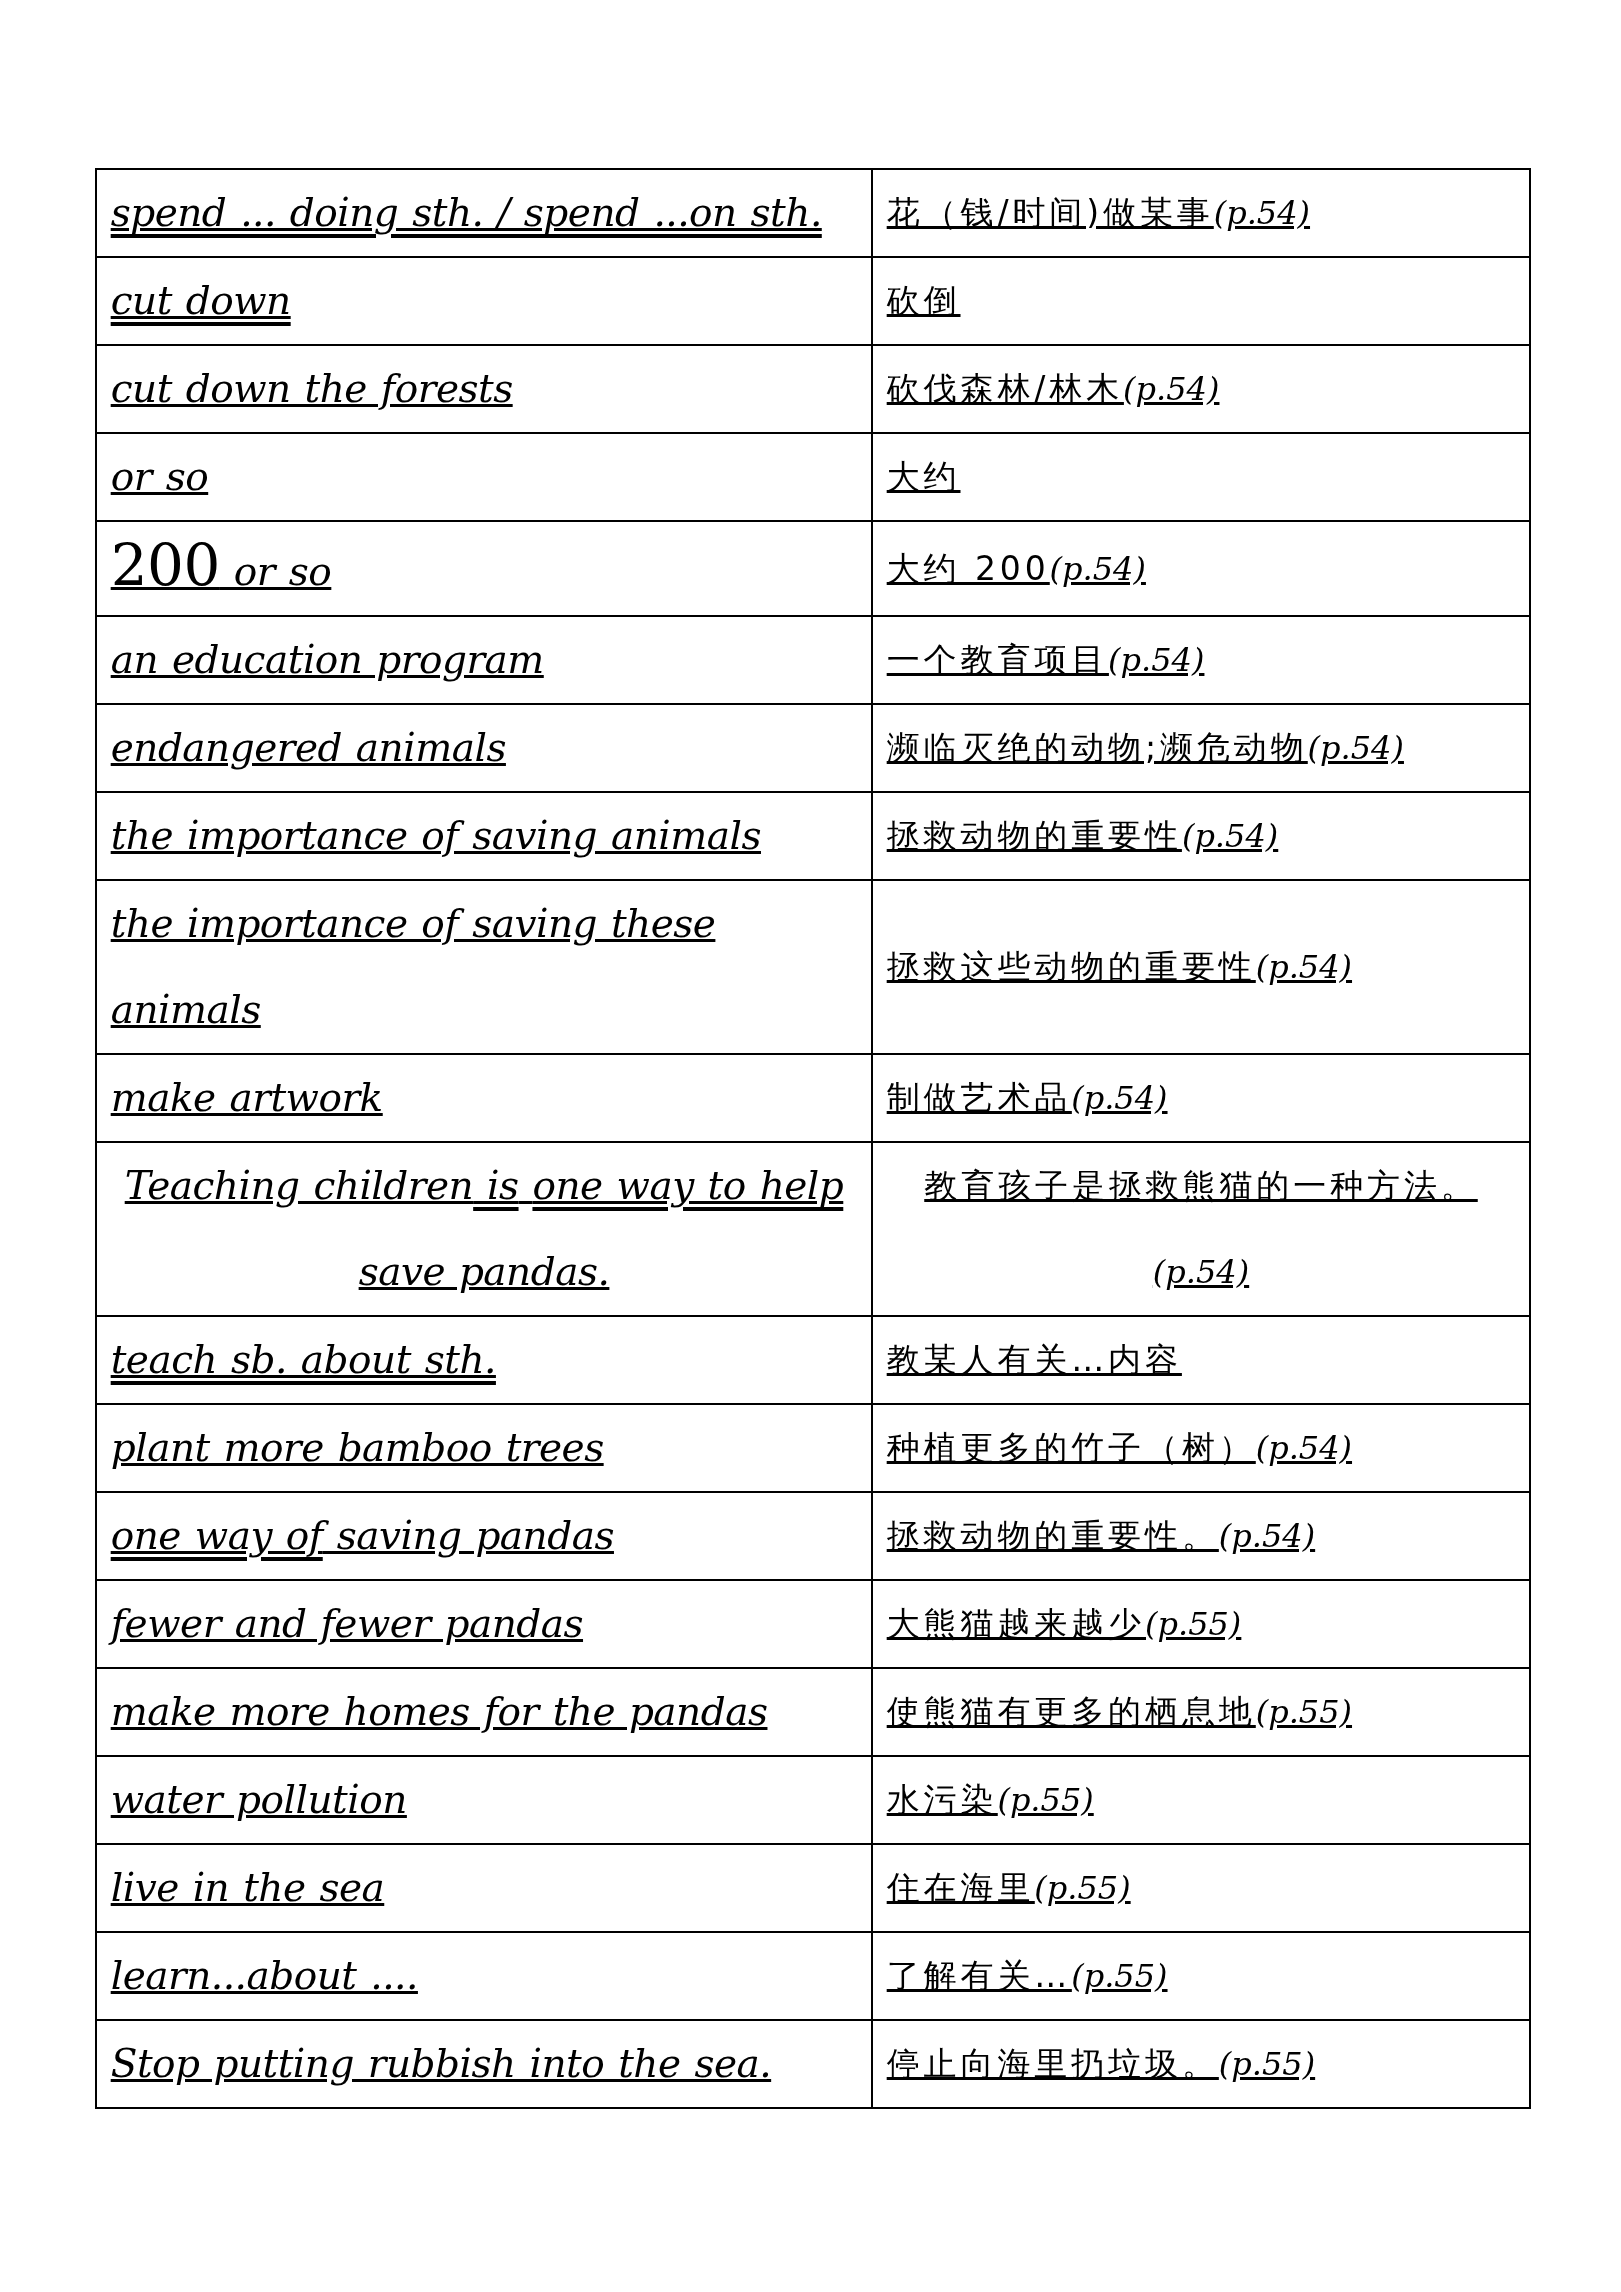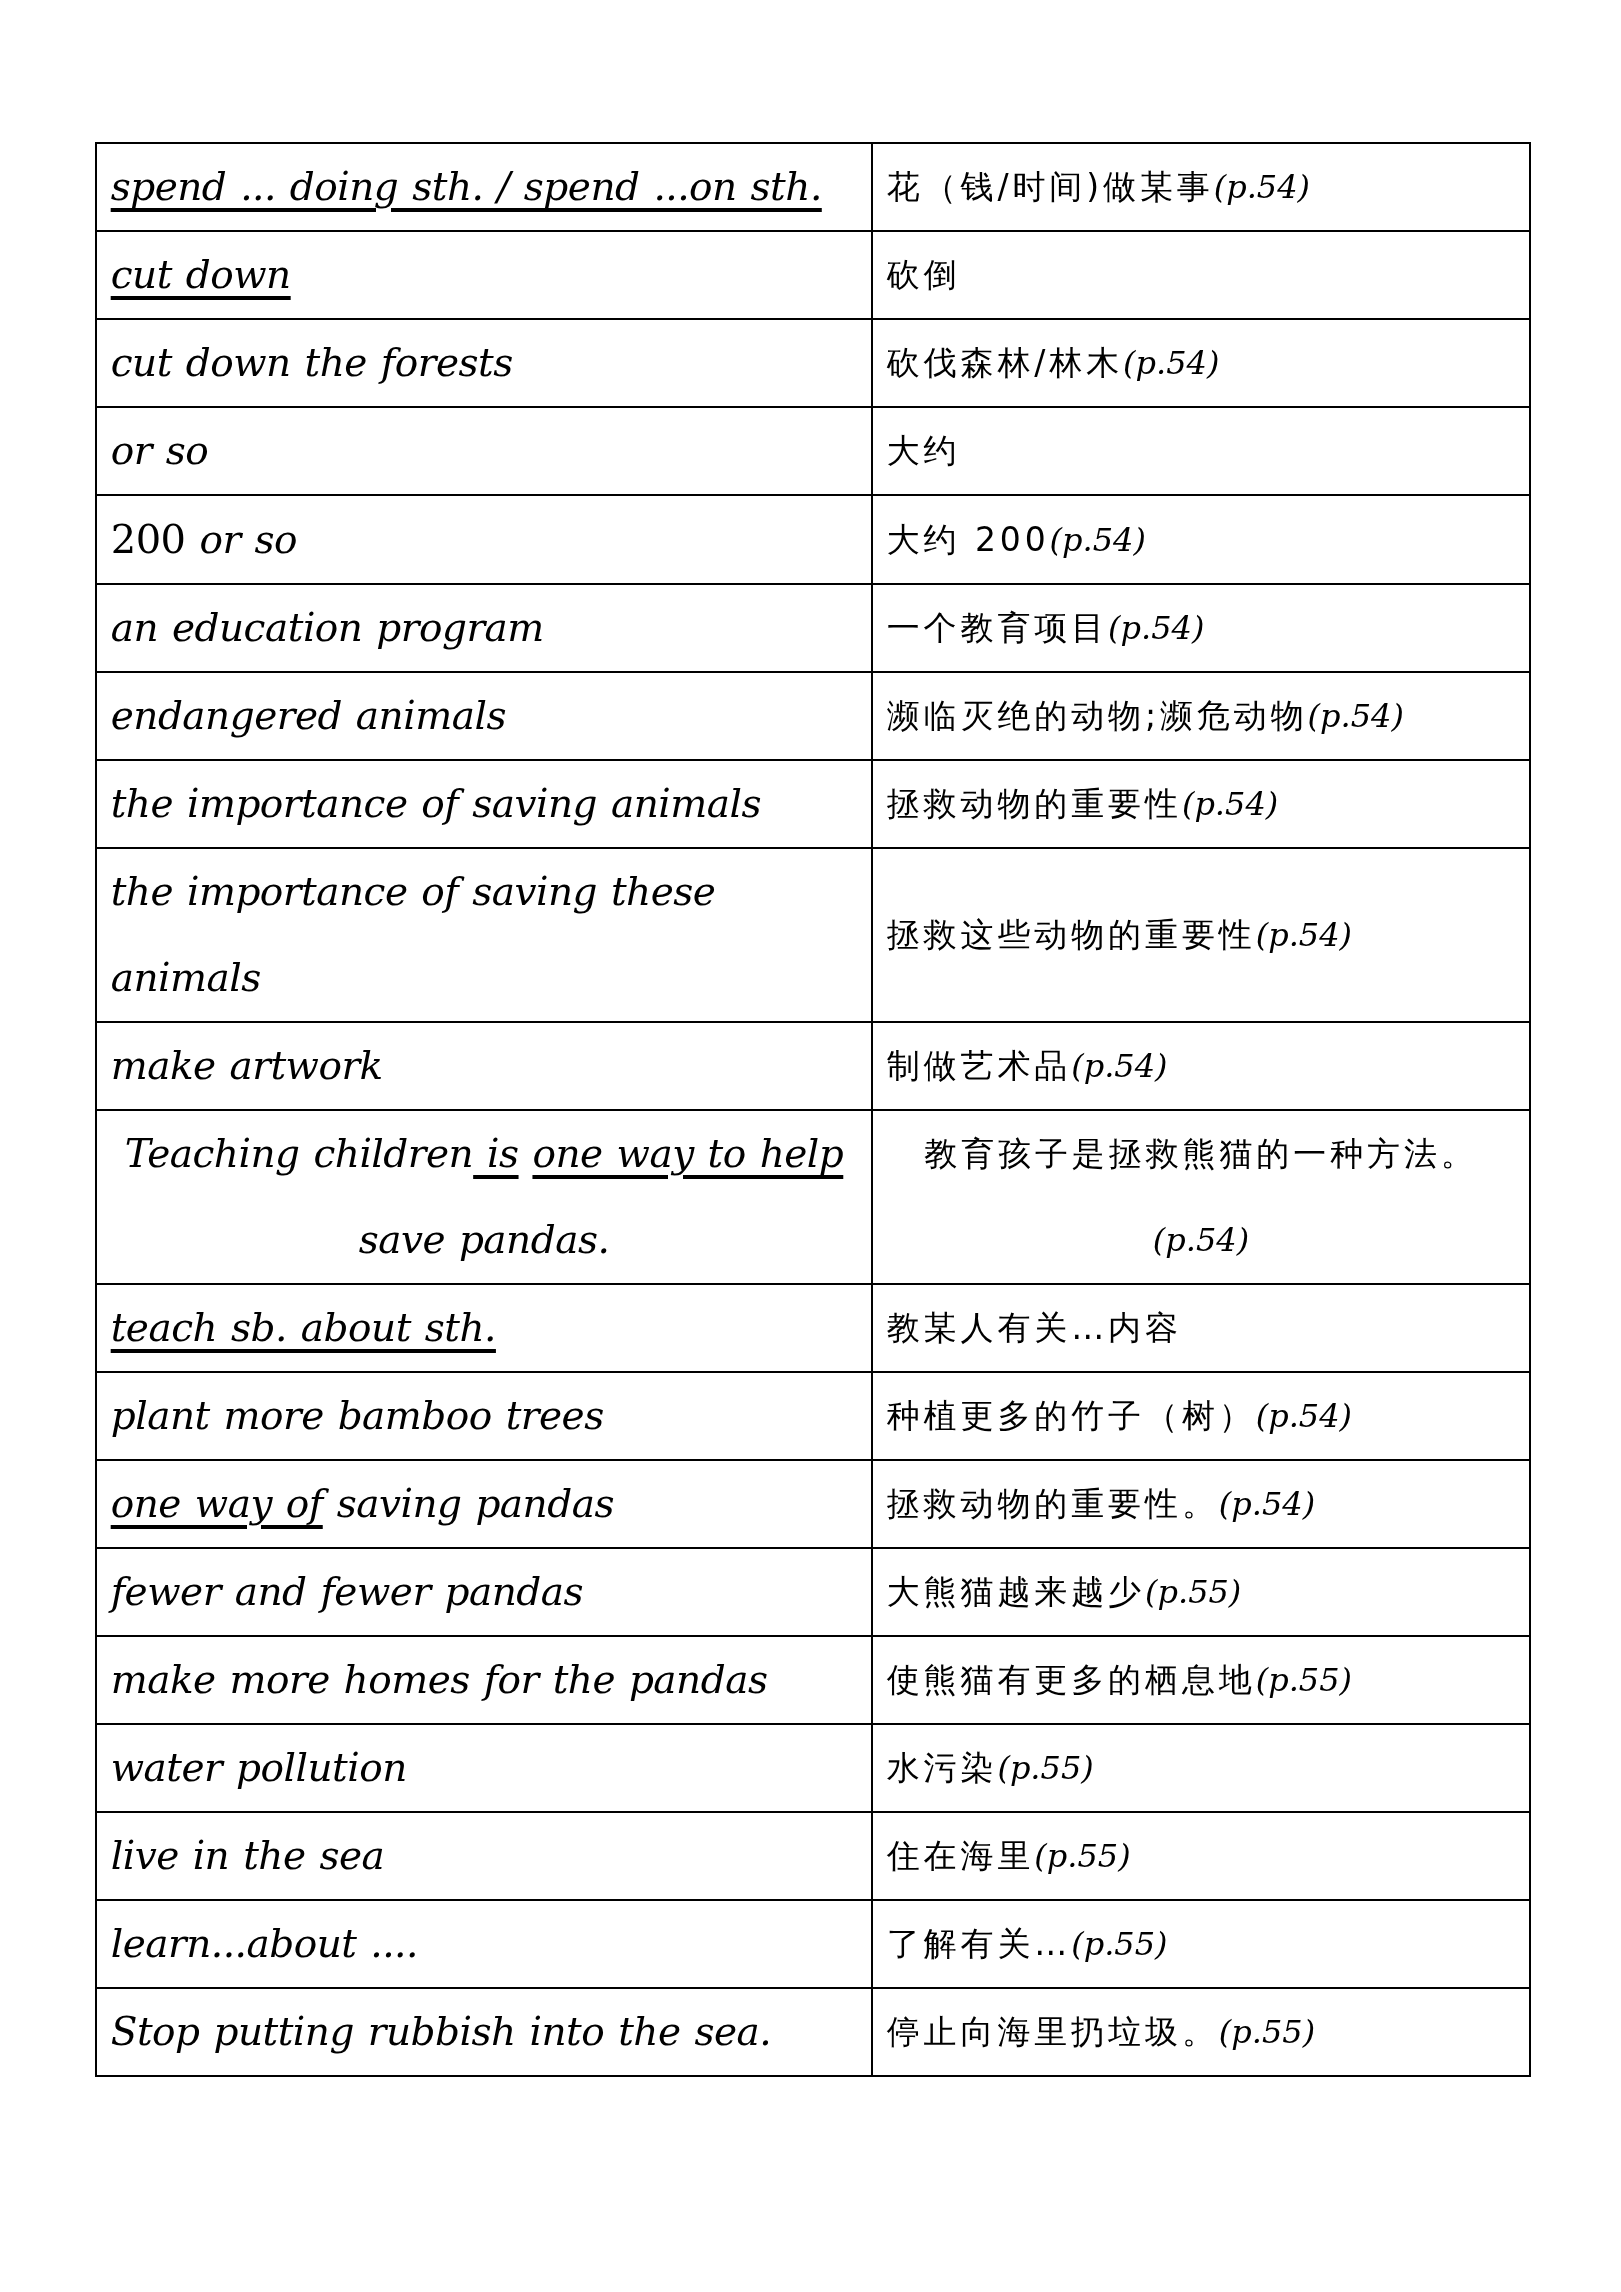--- a/index.html
+++ b/index.html
@@ -15,24 +15,25 @@
   }
   .page {
     position: absolute;
     left: 0; top: 0;
     width: 1621px; height: 2293px;
     background: #ffffff;
   }
   table.vocab {
     position: absolute;
     left: 95px;
-    top: 142px;
+    top: 168px;
     width: 1434px;
     border-collapse: collapse;
     table-layout: fixed;
+    text-decoration: underline;
   }
   table.vocab col.en { width: 776px; }
   table.vocab col.zh { width: 658px; }
   table.vocab td {
     border: 2.5px solid #000000;
     height: 82px;
     padding: 0 13.7px 0 13.7px;
     vertical-align: middle;
     color: #000000;
     overflow: hidden;
@@ -40,21 +41,21 @@
   table.vocab tr.tall td { height: 169px; text-align: center; }
   td.en {
     font-family: "DejaVu Serif", "Liberation Serif", serif;
     font-style: italic;
     font-size: 39px;
     line-height: 86px;
     letter-spacing: -0.5px;
     white-space: normal;
     word-spacing: 2px;
   }
-  td.en .big { font-size: 40px; font-style: normal; }
+  td.en .big { font-size: 58px; font-style: normal; }
   td.zh {
     font-family: "DejaVu Sans", "Liberation Sans", sans-serif;
     font-size: 33px;
     line-height: 86px;
     letter-spacing: 3.9px;
   }
   td.zh .ref {
     font-family: "DejaVu Serif", "Liberation Serif", serif;
     font-style: italic;
     letter-spacing: 0;

